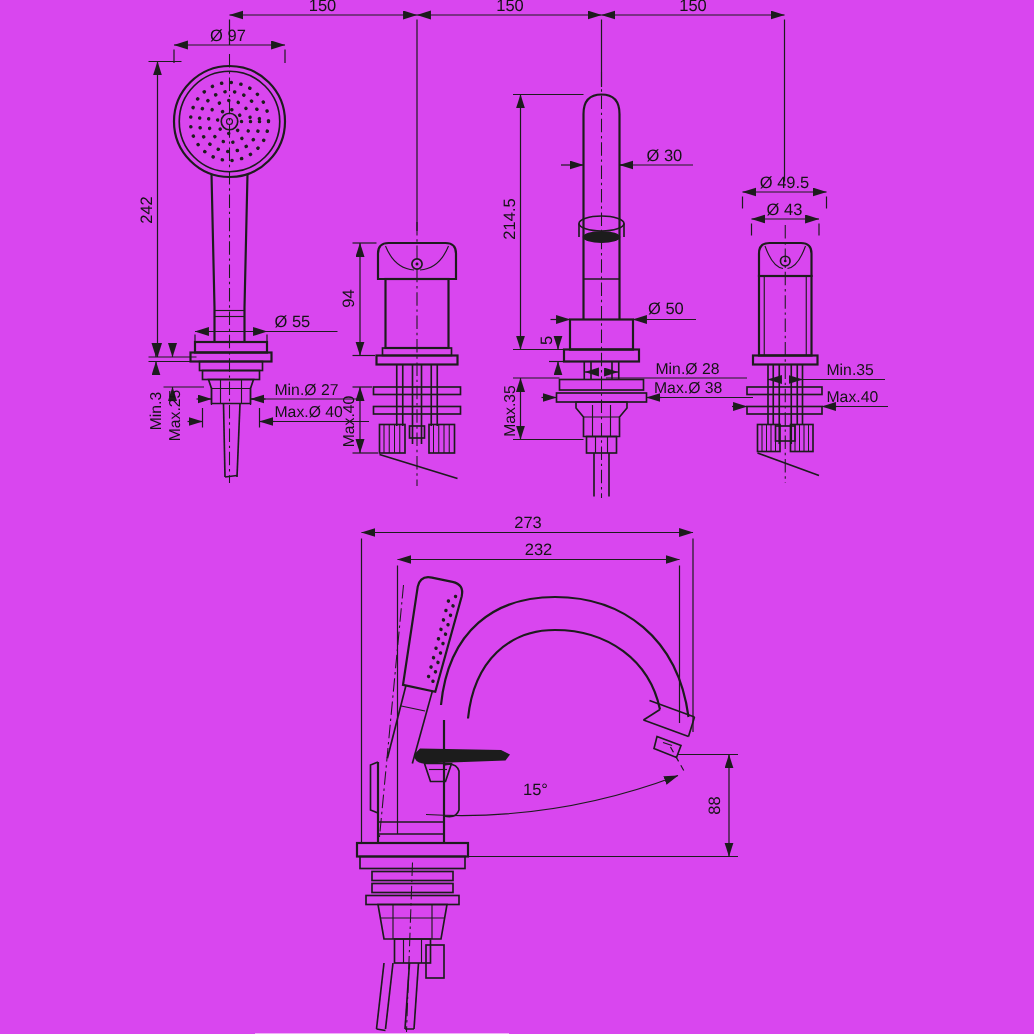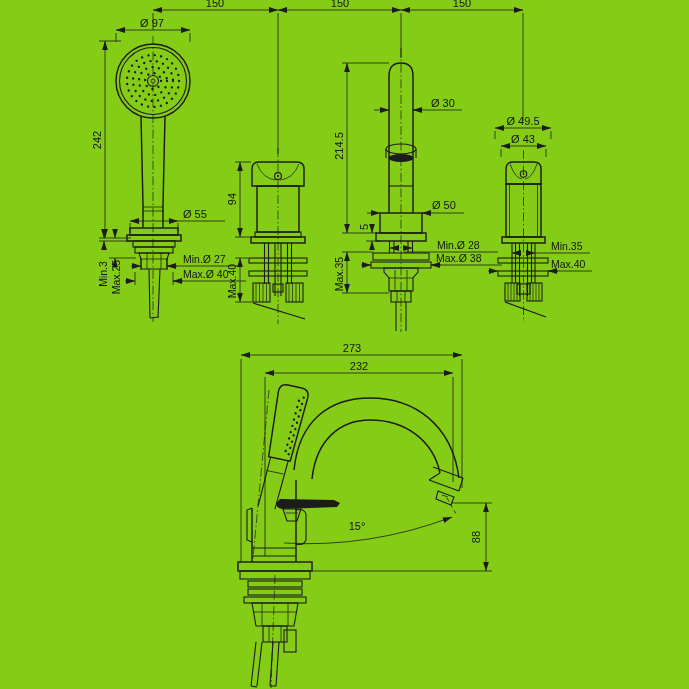--- a/index.html
+++ b/index.html
@@ -1,16 +1,16 @@
 <!DOCTYPE html>
 <html><head>
 <meta charset="utf-8">
 <style>
   html,body{margin:0;padding:0;background:#ffffff;width:689px;height:689px;overflow:hidden;}
-  .stage{position:relative;width:689px;height:689px;background:#84cc16;font-family:"Liberation Sans",sans-serif;}
+  .stage{position:relative;width:689px;height:689px;background:#d946ef;font-family:"Liberation Sans",sans-serif;}
   svg{position:absolute;left:0;top:0;}
   
   .s  {stroke:#1c1c1c;fill:none;stroke-width:1.1;}           
   .s2 {stroke:#1c1c1c;fill:none;stroke-width:1.45;}          
   .t  {stroke:#1c1c1c;fill:none;stroke-width:0.75;}          
   .d  {stroke:#1c1c1c;fill:none;stroke-width:0.8;}           
   .cl {stroke:#1c1c1c;fill:none;stroke-width:0.7;stroke-dasharray:9 2.5 1.6 2.5;} 
   .dash{stroke:#1c1c1c;fill:none;stroke-width:0.8;stroke-dasharray:4 3;}
   .dots{stroke:#1c1c1c;fill:none;stroke-width:2.3;stroke-linecap:round;stroke-dasharray:0.1 6.4;}
   .fill{fill:#1c1c1c;stroke:none;}

